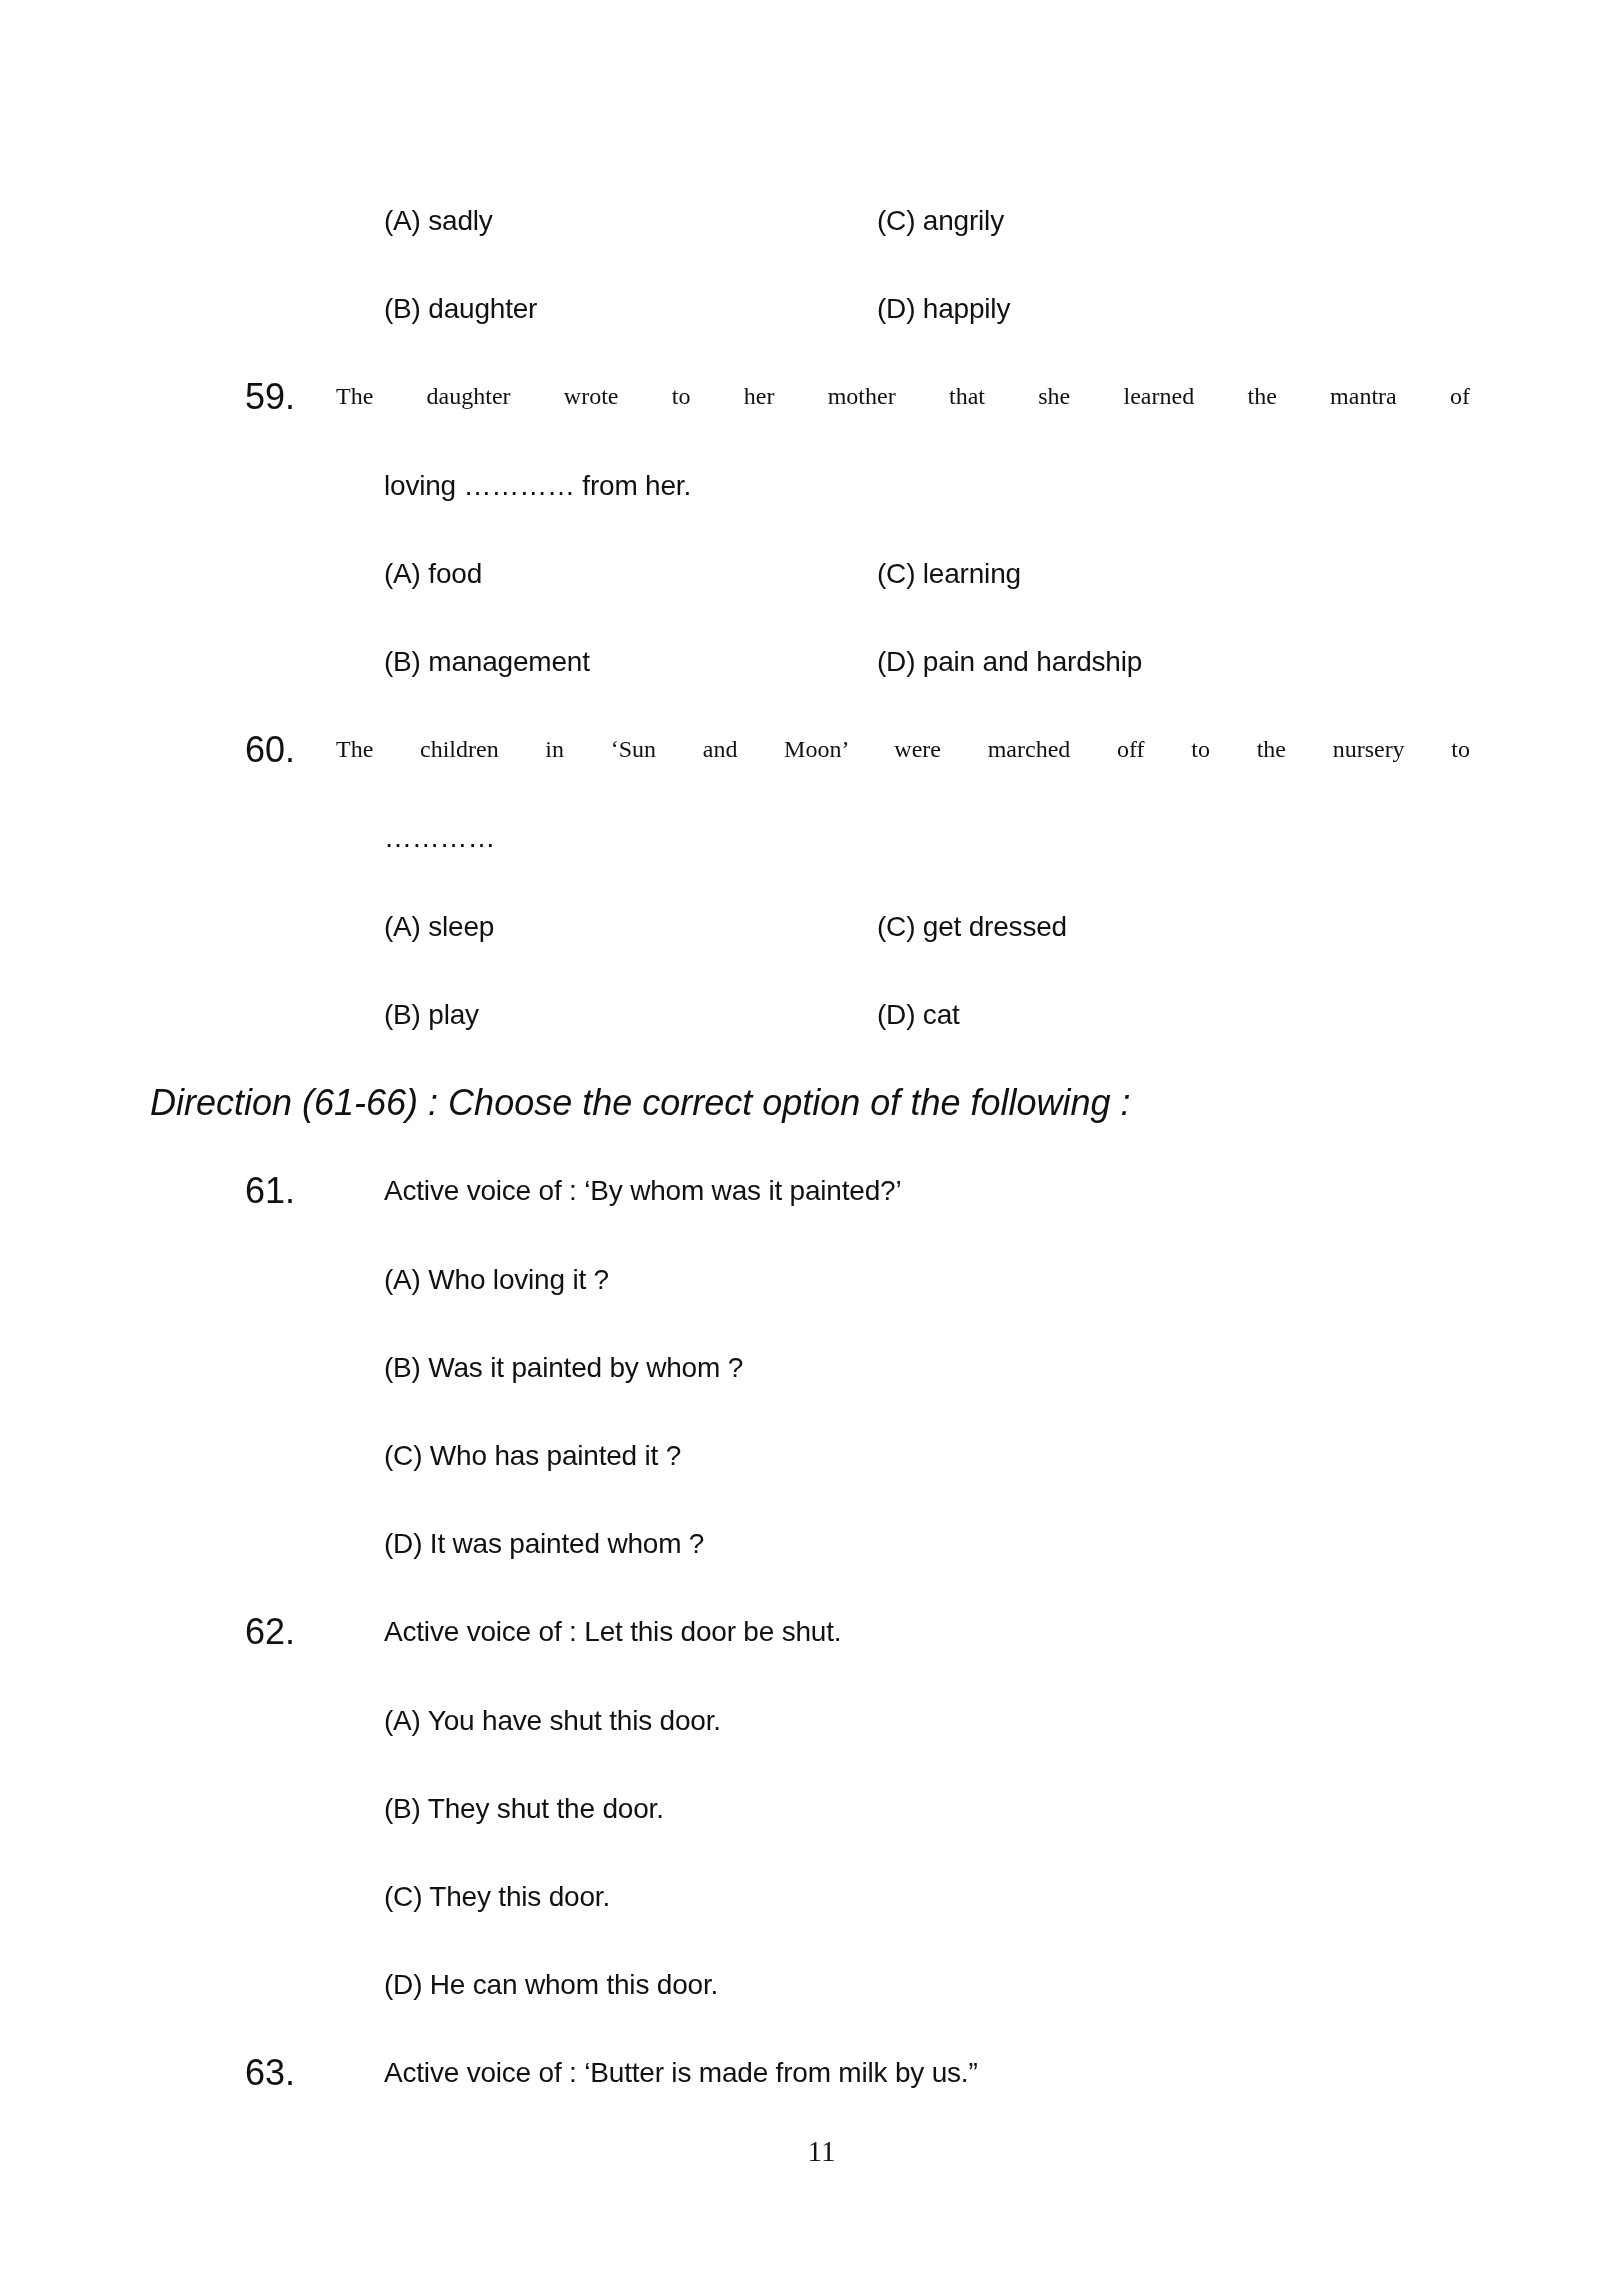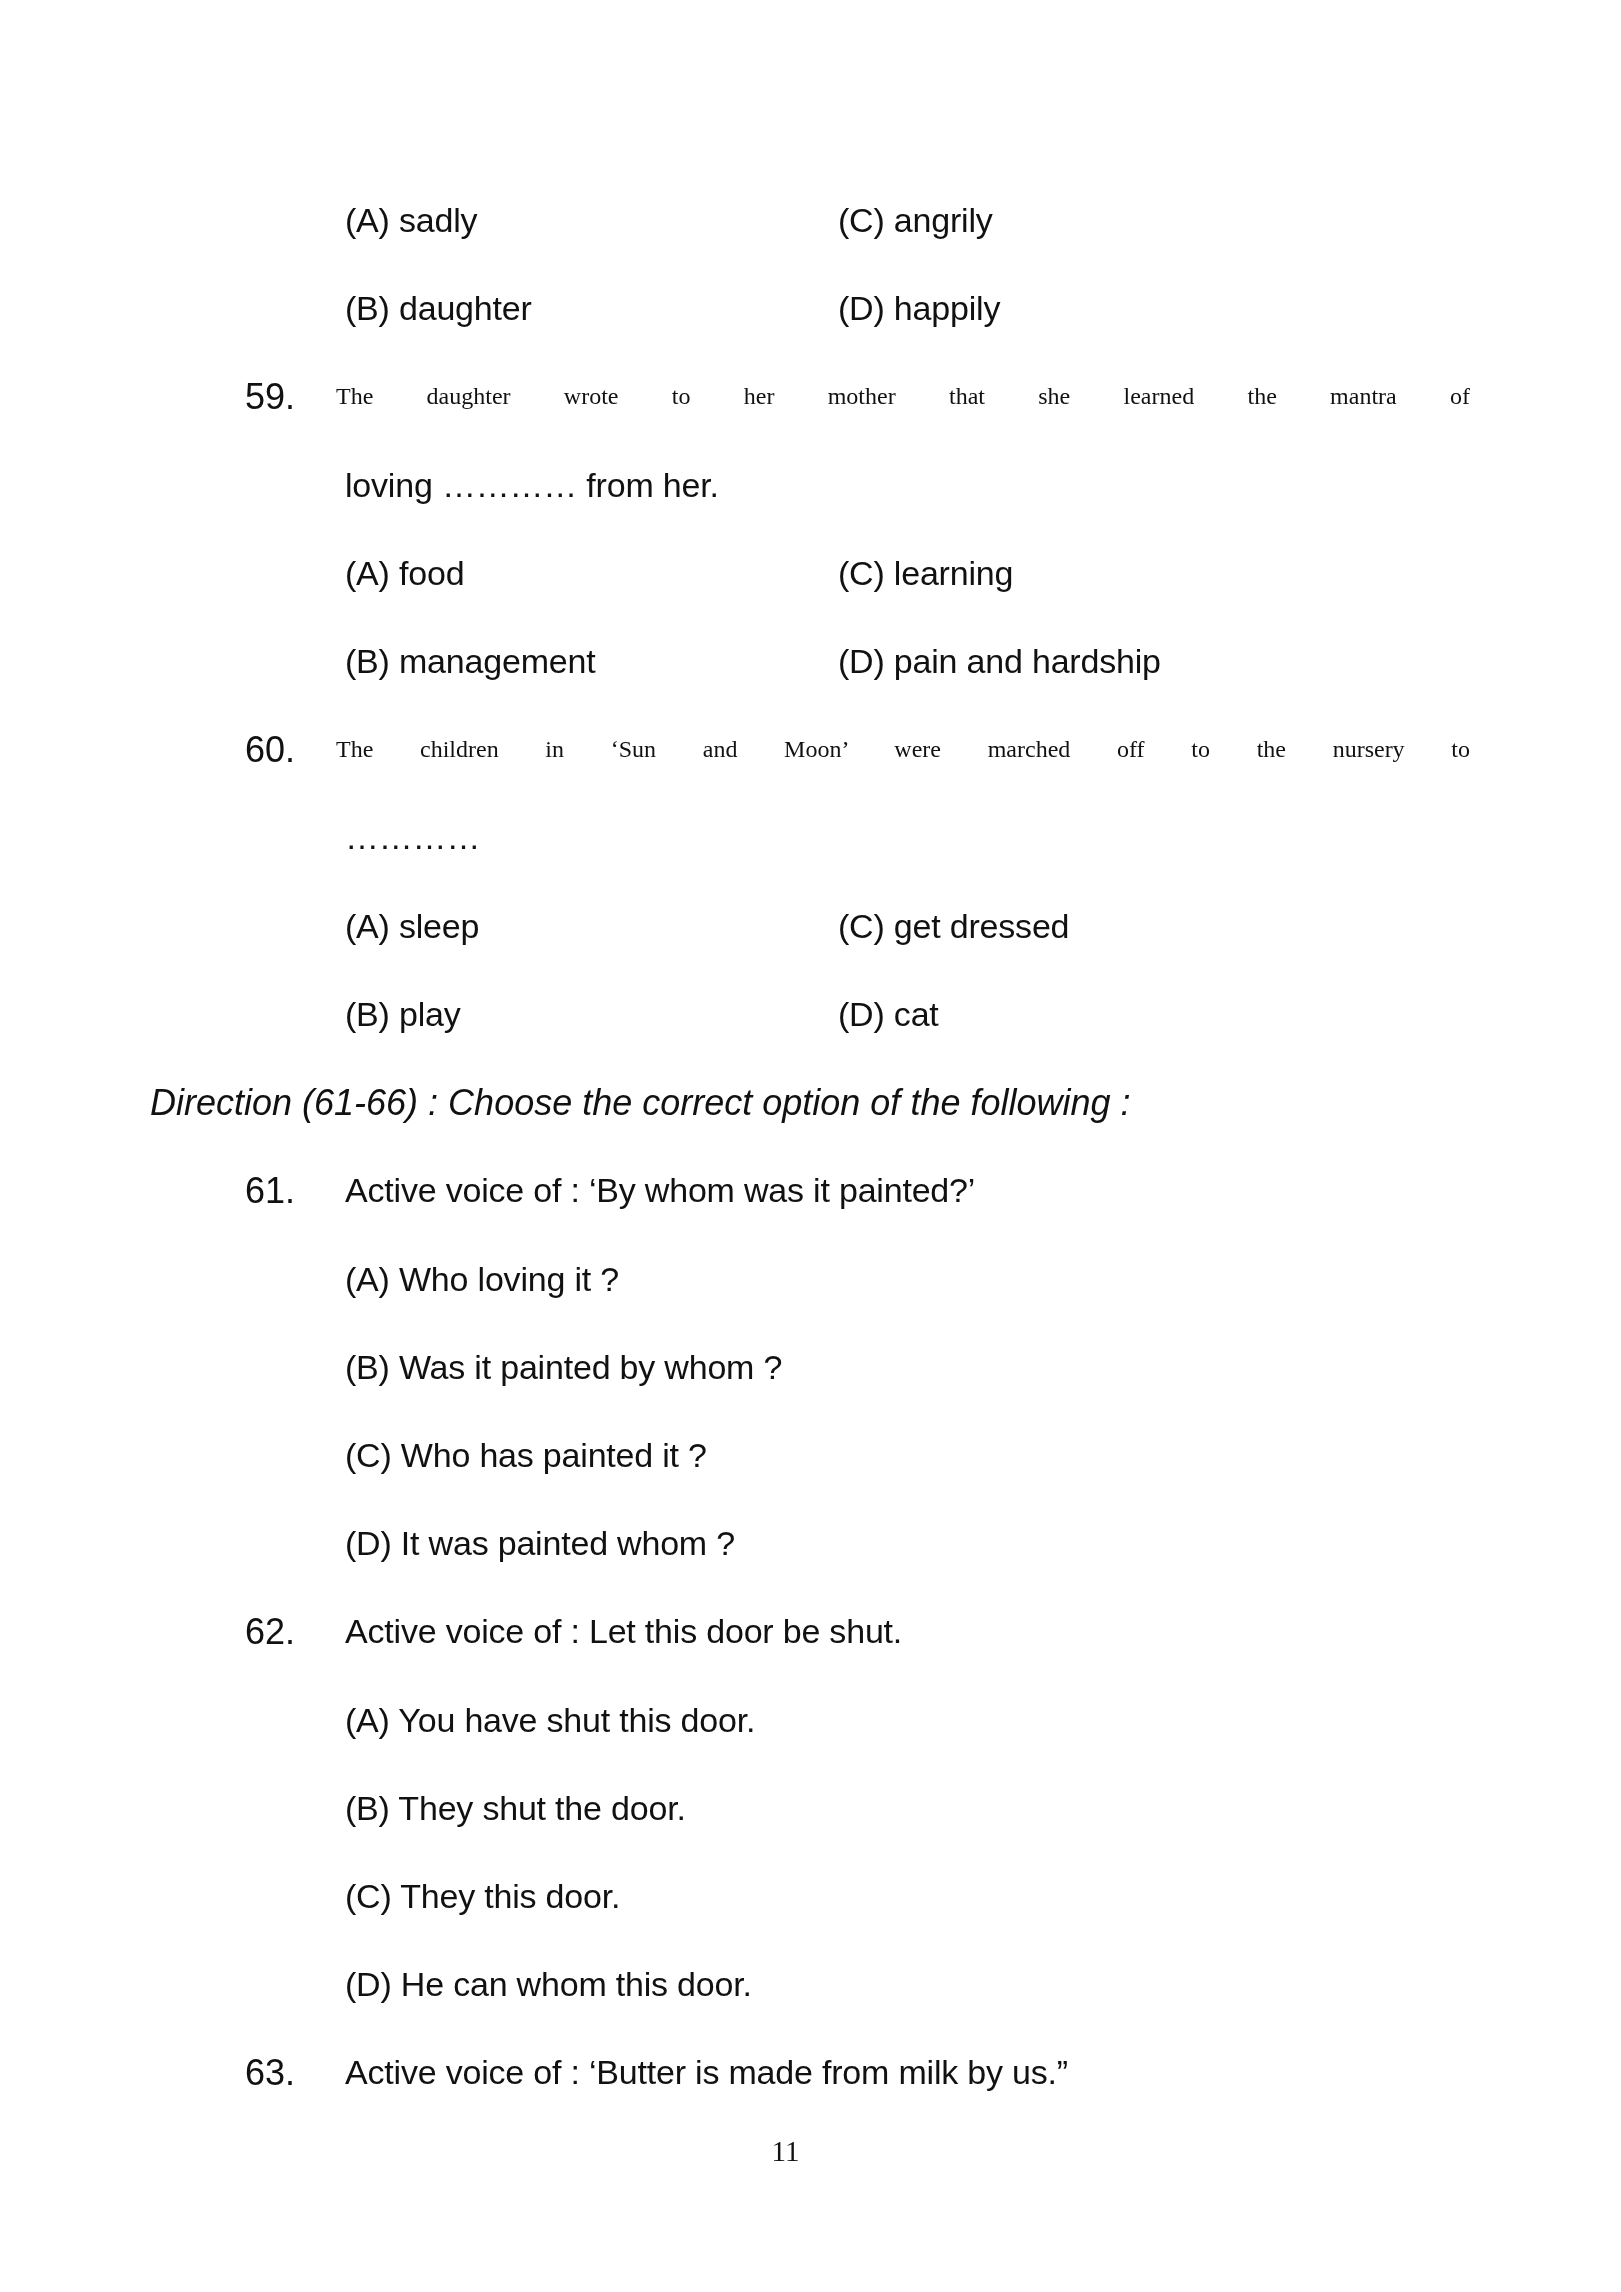--- a/index.html
+++ b/index.html
@@ -1,27 +1,27 @@
 <!DOCTYPE html>
 <html><head>
 <meta charset="utf-8">
 <style>
   html, body { margin: 0; padding: 0; background: #ffffff; }
   body { width: 1621px; height: 2293px; position: relative; overflow: hidden;
          font-family: "Liberation Sans", sans-serif; color: #111; }
-  .line { position: absolute; font-size: 34px; line-height: 43px; white-space: nowrap; letter-spacing: -0.2px; }
+  .line { position: absolute; font-size: 28px; line-height: 43px; white-space: nowrap; letter-spacing: -0.2px; margin-left: 39px; }
   .num { position: absolute; left: 245px; font-size: 36px; line-height: 43px; }
   .qtext { position: absolute; left: 336px; width: 1134px; font-size: 24px; line-height: 43px;
            text-align: justify; text-align-last: justify; white-space: normal; font-family: Liberation Serif, serif; }
   .optA { left: 345px; }
   .optC { left: 838px; }
   .direction { position: absolute; left: 150px; font-size: 36px; line-height: 43px;
                font-weight: normal; font-style: italic; white-space: nowrap; }
   .pageno { position: absolute; left: 0; width: 1571px; text-align: center; top: 2135px;
-            font-family: "Liberation Serif", serif; font-size: 29px; }
+            font-family: "Liberation Serif", serif; font-size: 29px; padding-left: 36px; }
 </style>
 </head>
 <body>
 
 <div>
   <div class="line optA" style="top:199px">(A) sadly</div>
   <div class="line optC" style="top:199px">(C) angrily</div>
   <div class="line optA" style="top:287px">(B) daughter</div>
   <div class="line optC" style="top:287px">(D) happily</div>
 </div>

